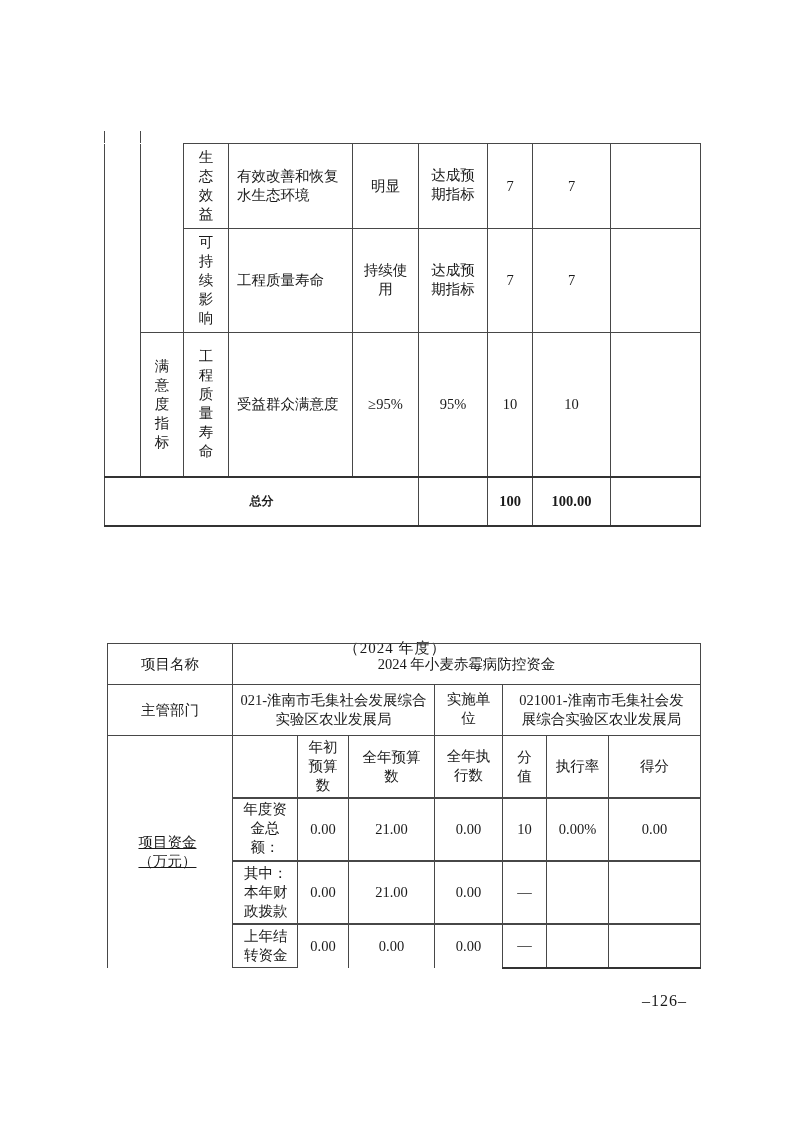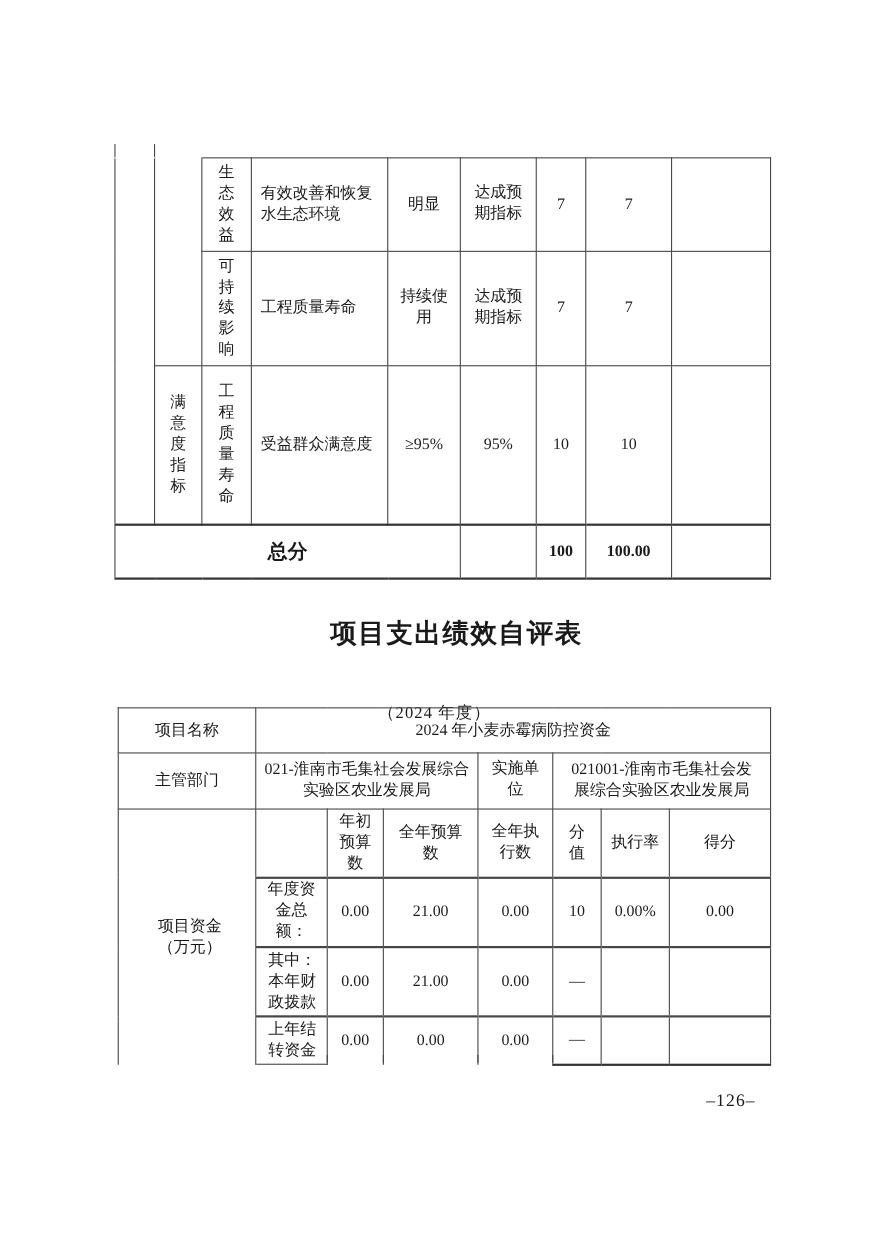--- a/index.html
+++ b/index.html
@@ -20,21 +20,21 @@
   tr.hb td{border-bottom-width:2px;}
   tr.totals td{border-top:2px solid #333;border-bottom:2px solid #333;}
   .b2b{border-bottom:2px solid #333 !important;}
   .left{text-align:left;padding:2px 8px;}
   .bold{font-weight:bold;}
   .vt{display:inline-block;width:1.15em;text-align:center;vertical-align:middle;}
   .w2{display:inline-block;width:2.15em;text-align:center;vertical-align:middle;}
   .w3{display:inline-block;width:3.1em;text-align:center;vertical-align:middle;font-family:Liberation Mono, monospace;}
   .w3l{display:inline-block;width:3.1em;text-align:right;vertical-align:middle;}
   .w4{display:inline-block;width:4.25em;text-align:center;vertical-align:middle;}
-  .w43{display:inline-block;width:4.35em;text-align:right;vertical-align:middle;}
+  .w43{display:inline-block;width:4.35em;text-align:left;vertical-align:middle;text-decoration:underline;}
   .wpx170{display:inline-block;width:170px;text-align:center;vertical-align:middle;}
   .wpx196{display:inline-block;width:196px;text-align:center;vertical-align:middle;}
   .doc-title{
     position:absolute;top:560px;left:415px;transform:translateX(-50%);
     font-size:24px;font-weight:bold;letter-spacing:1.5px;white-space:nowrap;
   }
   .doc-subtitle{
     position:absolute;top:598px;left:395px;transform:translateX(-50%);
     font-size:15px;letter-spacing:1px;white-space:nowrap;margin-top:41px;
   }
@@ -90,30 +90,29 @@
       <td><span class="vt">满意度指标</span></td>
       <td><span class="vt">工程质量寿命</span></td>
       <td class="left">受益群众满意度</td>
       <td>≥95%</td>
       <td>95%</td>
       <td>10</td>
       <td>10</td>
       <td></td>
     </tr>
     <tr style="height:49px" class="totals">
-      <td colspan="5" class="bold" style="font-size:18px">总分</td>
+      <td colspan="5" class="bold" style="font-size:12px">总分</td>
       <td></td>
       <td class="bold">100</td>
       <td class="bold">100.00</td>
       <td></td>
     </tr>
   </tbody>
     </table>
 
-  <div class="doc-title">项目支出绩效自评表</div>
   <div class="doc-subtitle">（2024 年度）</div>
 
   <table class="t2">
     <colgroup>
       <col style="width:125px">
         <col style="width:65px">
         <col style="width:51px">
       <col style="width:86px">
         <col style="width:68px">
         <col style="width:44px">

